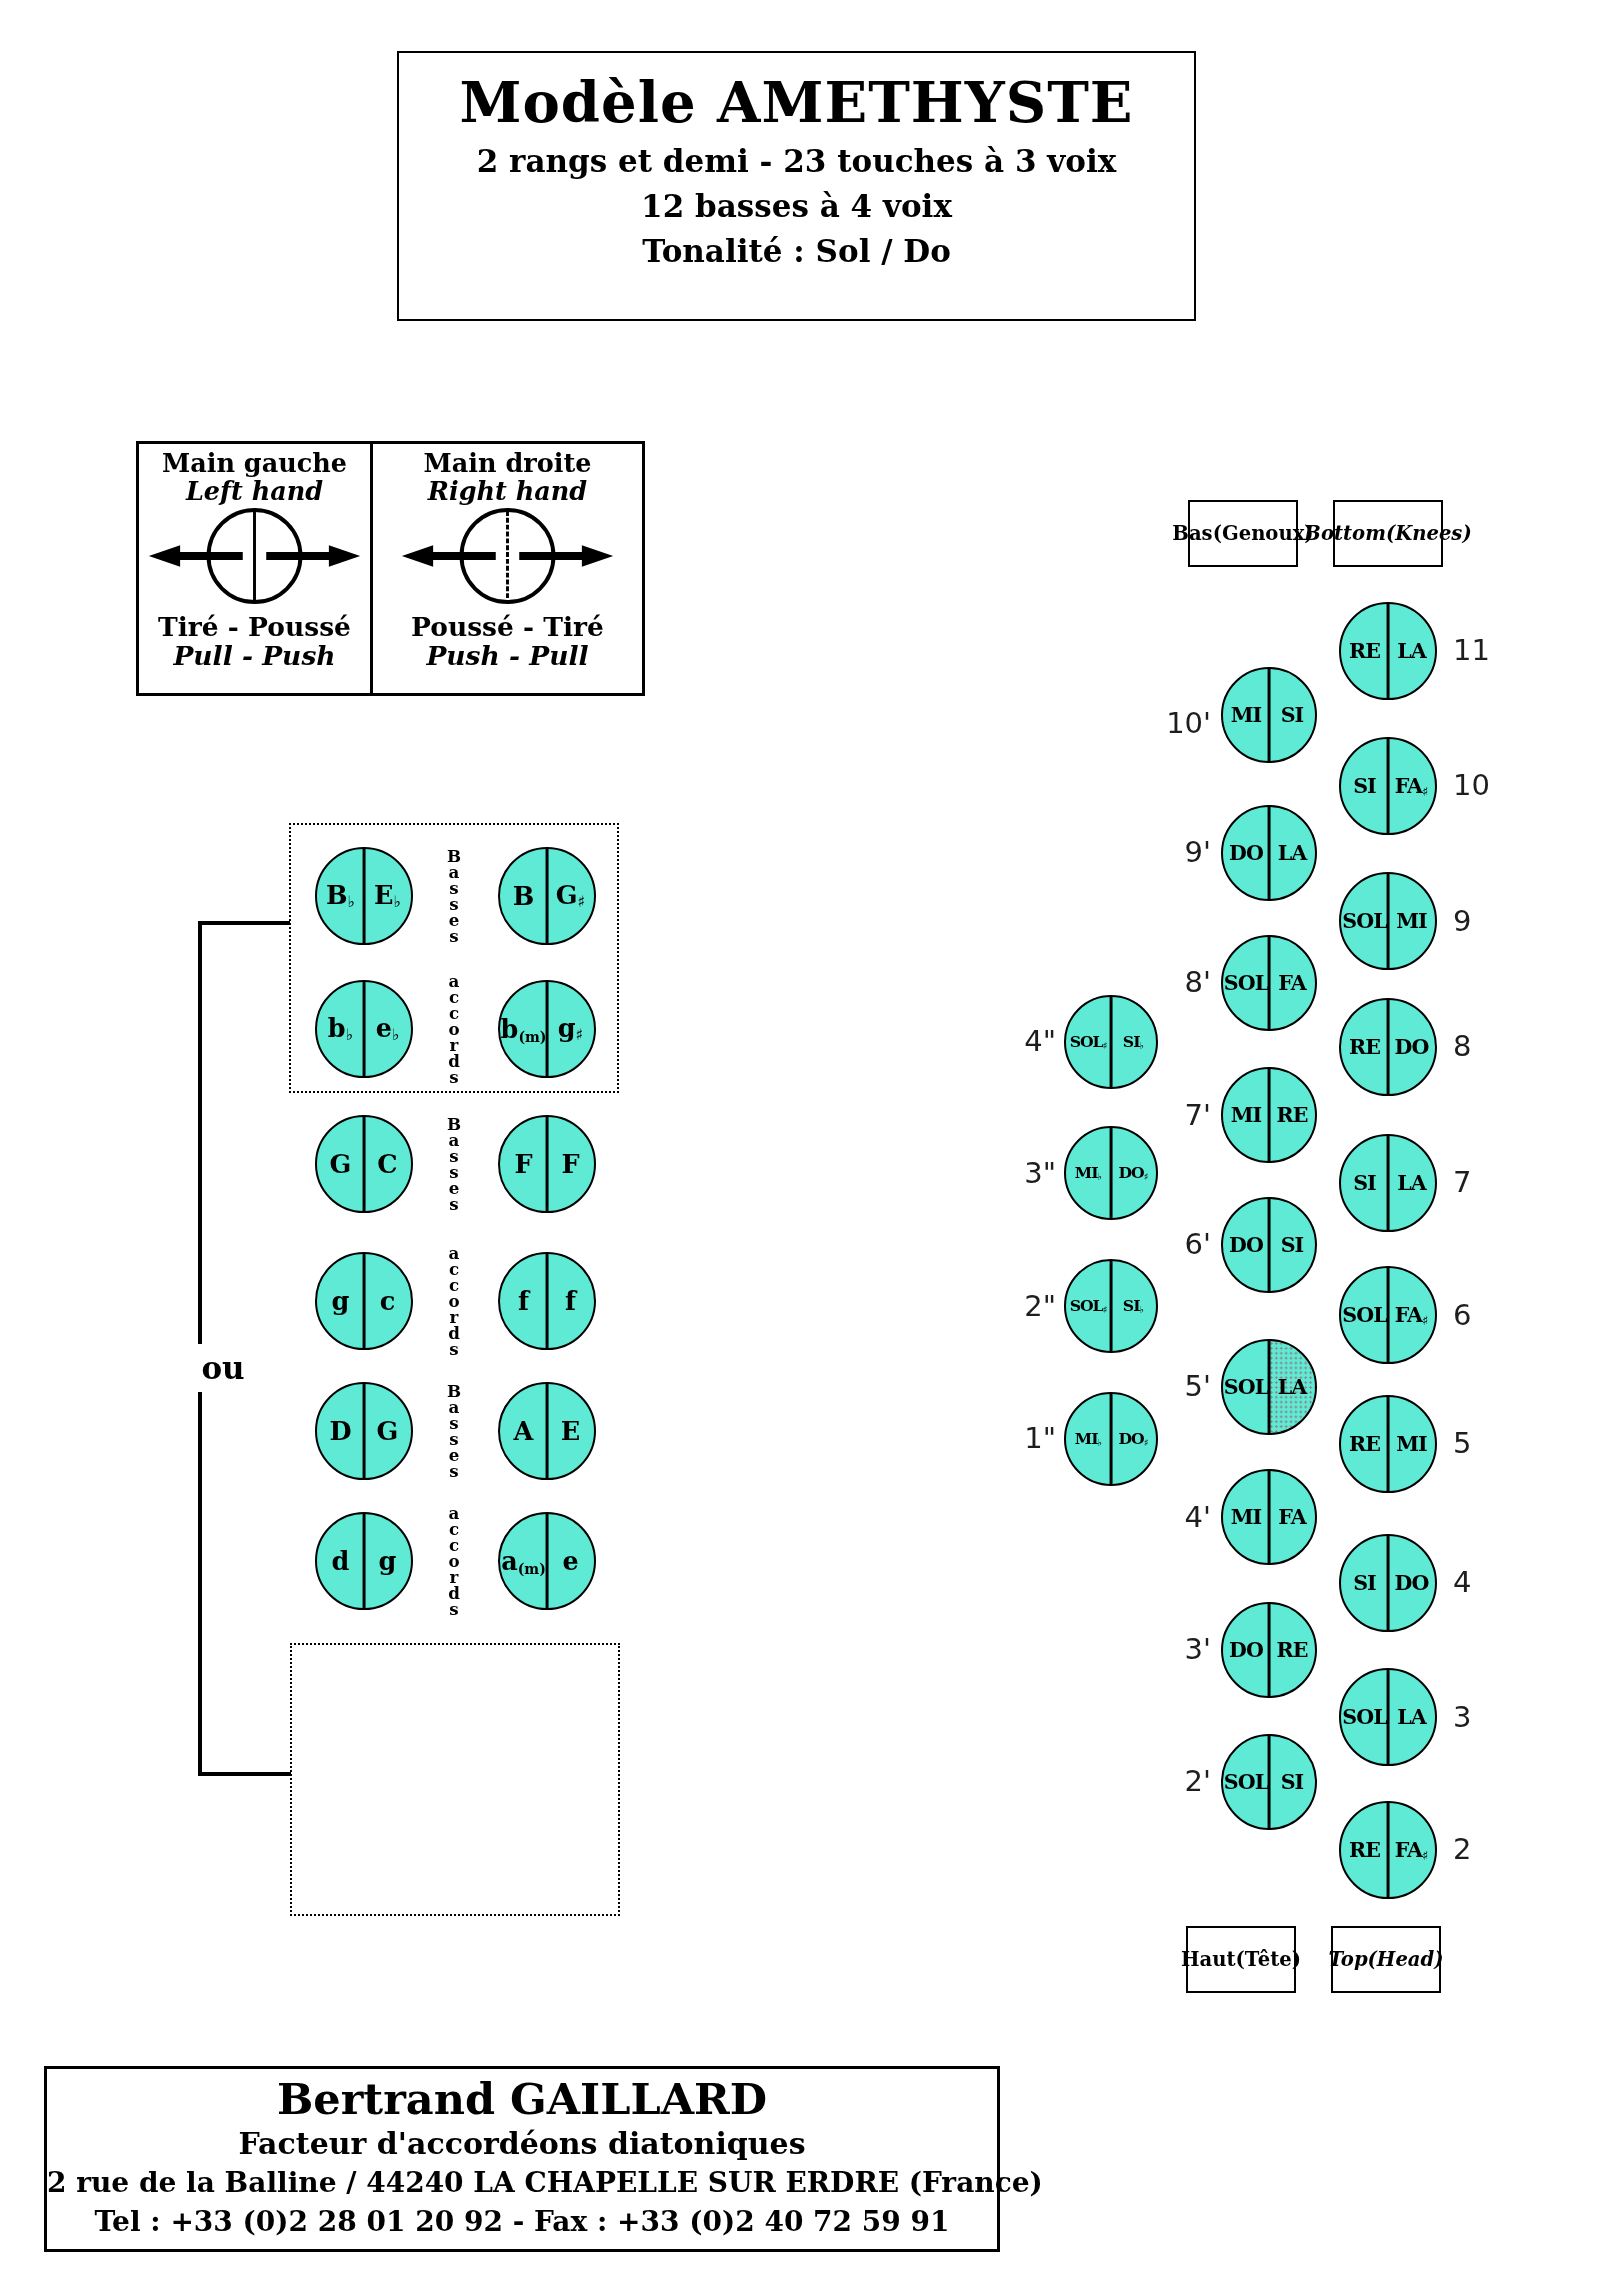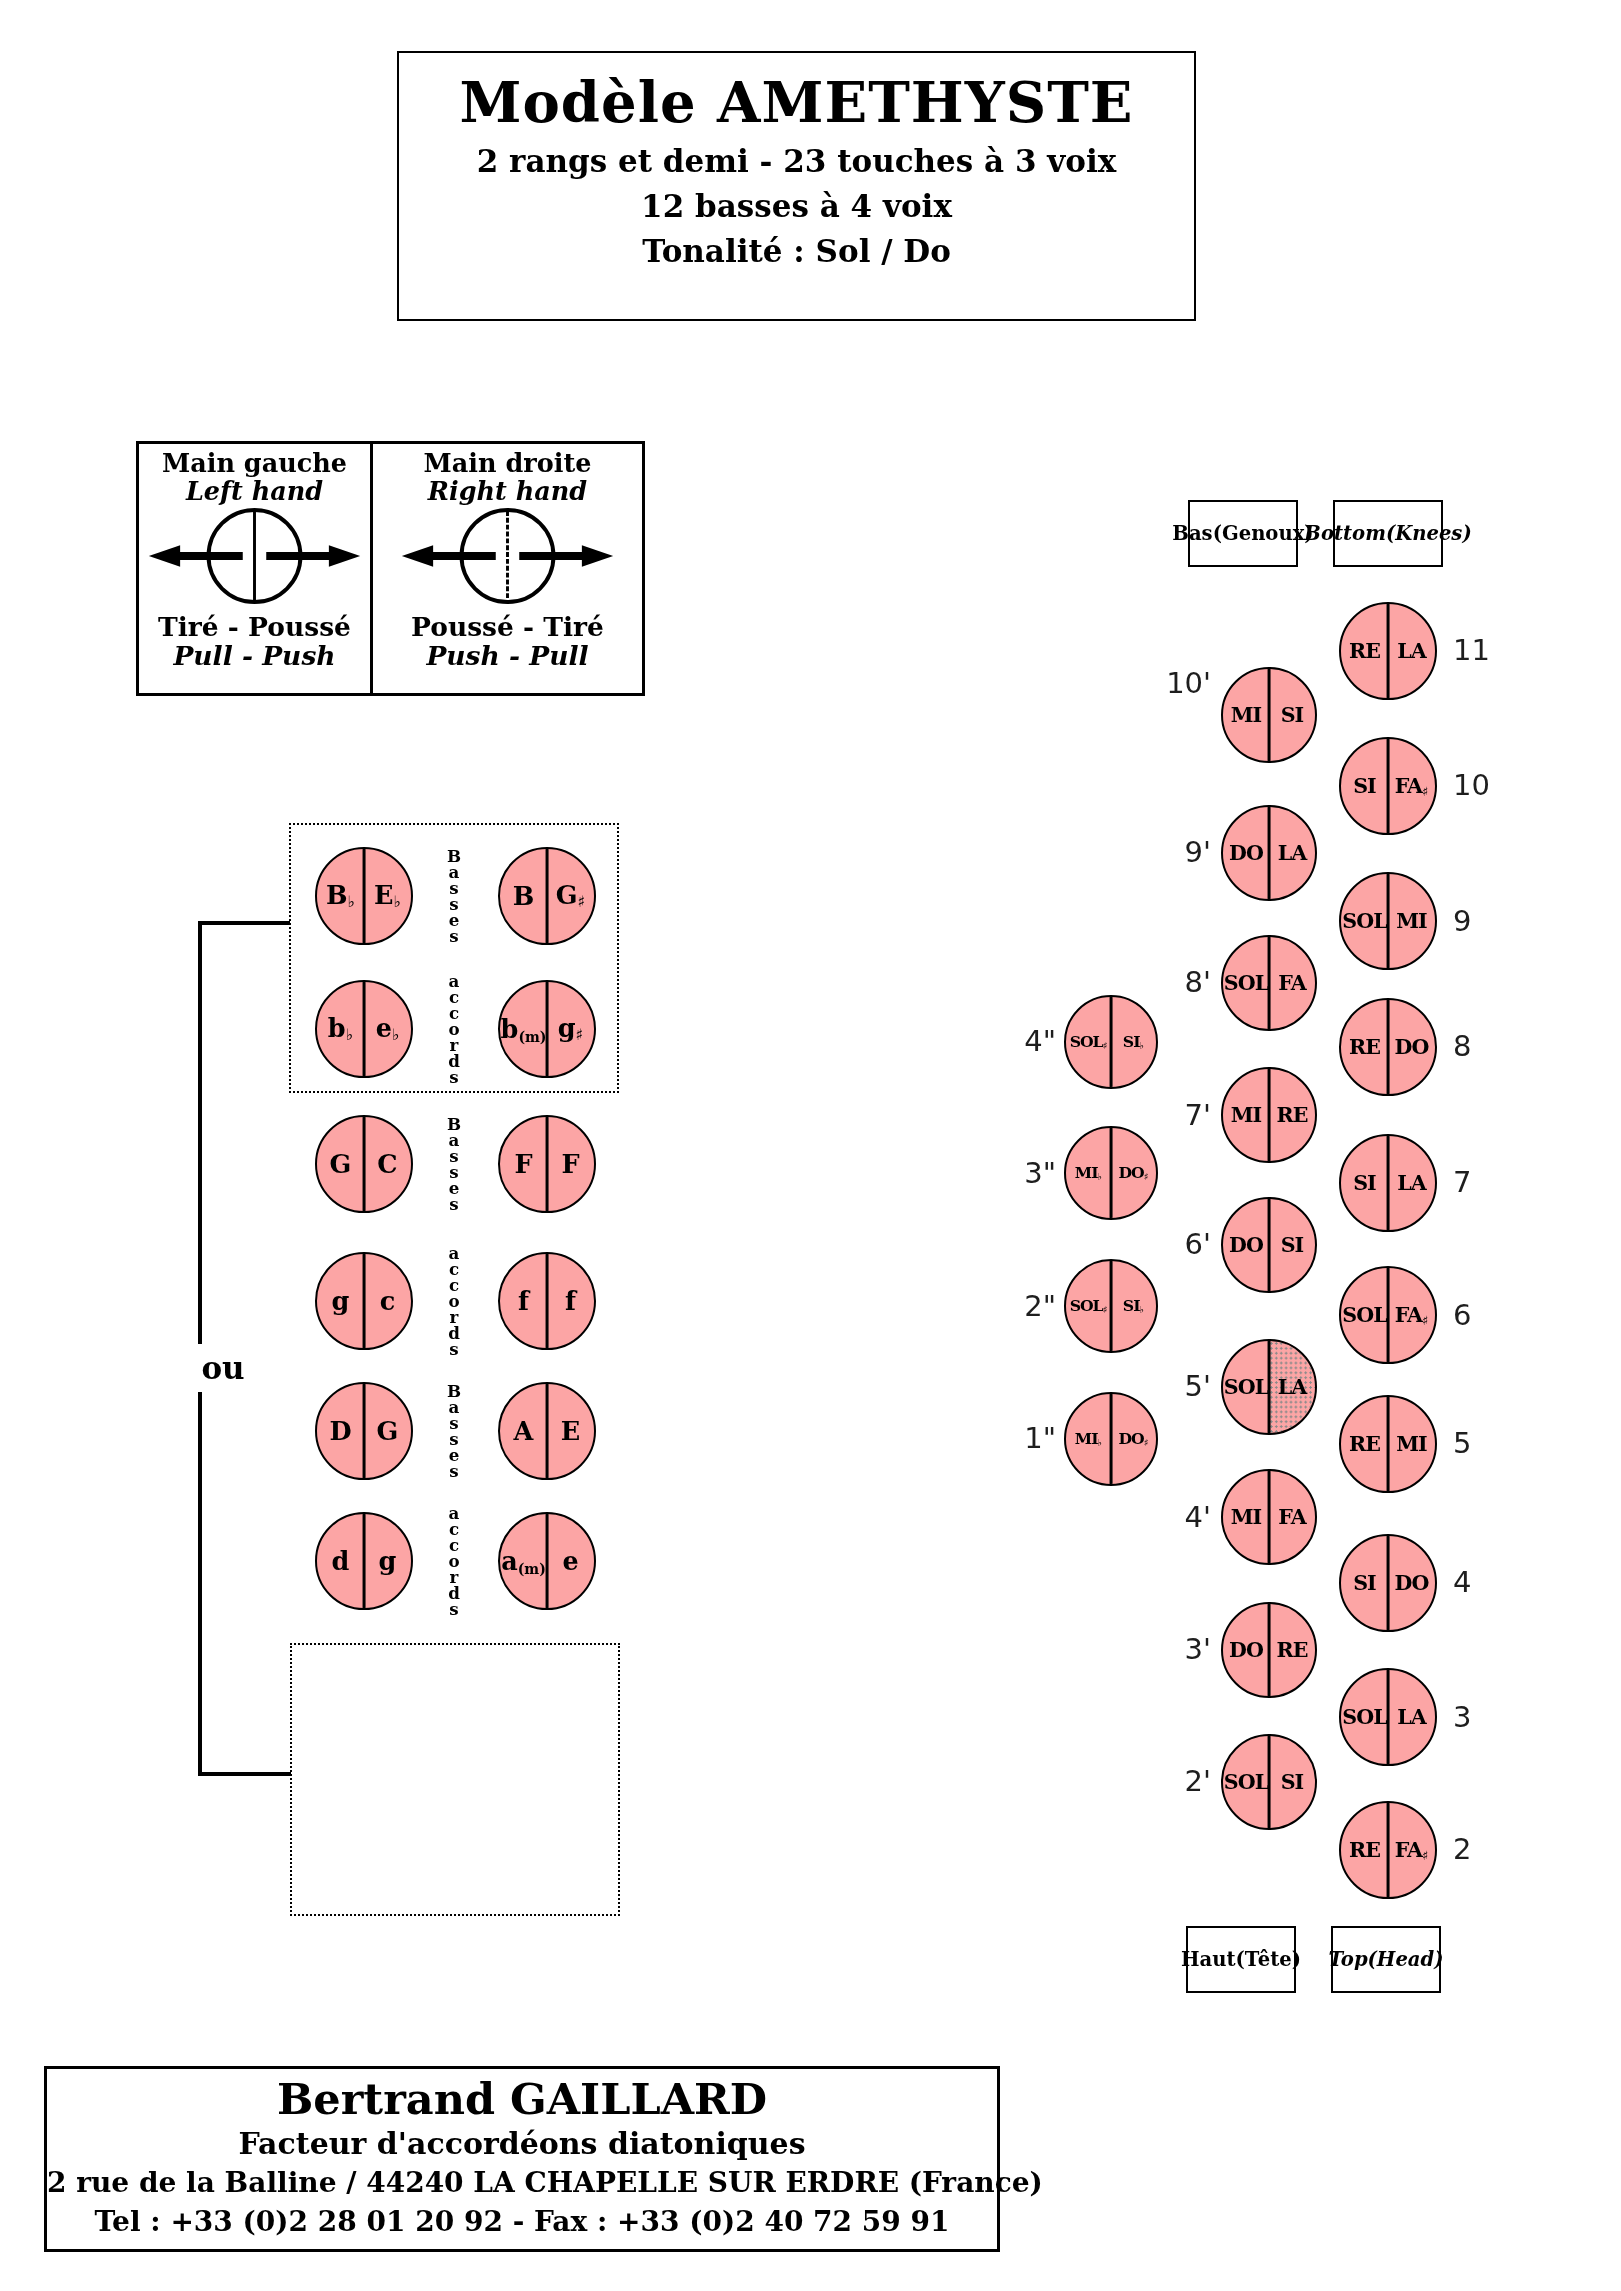--- a/index.html
+++ b/index.html
@@ -19,21 +19,21 @@
   #legend-box{left:136px;top:441px;width:509px;height:255px;display:flex;border-width:3.9px;}
   .legend-half{text-align:center;padding-top:4.9px;box-sizing:border-box;}
   .legend-half.lh{width:234px;border-right:3.9px solid #000;}
   .legend-half.rh{flex:1;}
   .legend-title{font-size:25.5px;font-weight:bold;line-height:28px;}
   .legend-sub{font-size:25.5px;font-weight:bold;font-style:italic;line-height:28px;}
   .legend-dir1{font-size:26.5px;font-weight:bold;line-height:29px;margin-top:1px;}
   .legend-dir2{font-size:26.5px;font-weight:bold;font-style:italic;line-height:29px;text-align:center;}
 
   
-  .btn{position:absolute;border:2.9px solid #000;border-radius:50%;background:#fca5a5;
+  .btn{position:absolute;border:2.9px solid #000;border-radius:50%;background:#5eead4;
        box-sizing:border-box;display:flex;overflow:hidden;}
   .btn .half{flex:1;display:flex;align-items:center;justify-content:center;overflow:hidden;}
   .btn .split{position:absolute;left:50%;top:0;bottom:0;width:2.9px;background:#000;
        transform:translateX(-50%);}
   .note{font-weight:bold;font-size:20.6px;letter-spacing:-1px;white-space:nowrap;}
   .bass-btn .note{font-size:25.5px;letter-spacing:0;}
   .half-btn .note{font-size:15.7px;letter-spacing:-1px;}
   .acc{font-size:0.62em;vertical-align:-0.22em;letter-spacing:0;}
   .subm{font-size:0.55em;vertical-align:-0.28em;letter-spacing:0;}
   .stipple{background-image:radial-gradient(#8a8a8a 1.1px,transparent 1.2px);background-size:4.9px 4.9px;}
@@ -340,21 +340,21 @@
       <div style="left: 1453px; top: 1830px;" class="num-label">2</div>
       <div class="btn " style="left: 1221px; top: 667px; width: 96px; height: 96px;">
         <div class="half">
           <span class="note">MI</span>
         </div>
         <div class="half">
           <span class="note">SI</span>
         </div>
         <div class="split"></div>
       </div>
-      <div style="left: 1108px; top: 664px; width: 103px;" class="num-label num-right">10'</div>
+      <div style="left: 1108px; top: 704px; width: 103px;" class="num-label num-right">10'</div>
       <div class="btn " style="left: 1221px; top: 805px; width: 96px; height: 96px;">
         <div class="half">
           <span class="note">DO</span>
         </div>
         <div class="half">
           <span class="note">LA</span>
         </div>
         <div class="split"></div>
       </div>
       <div style="left: 1108px; top: 833px; width: 103px;" class="num-label num-right">9'</div>

